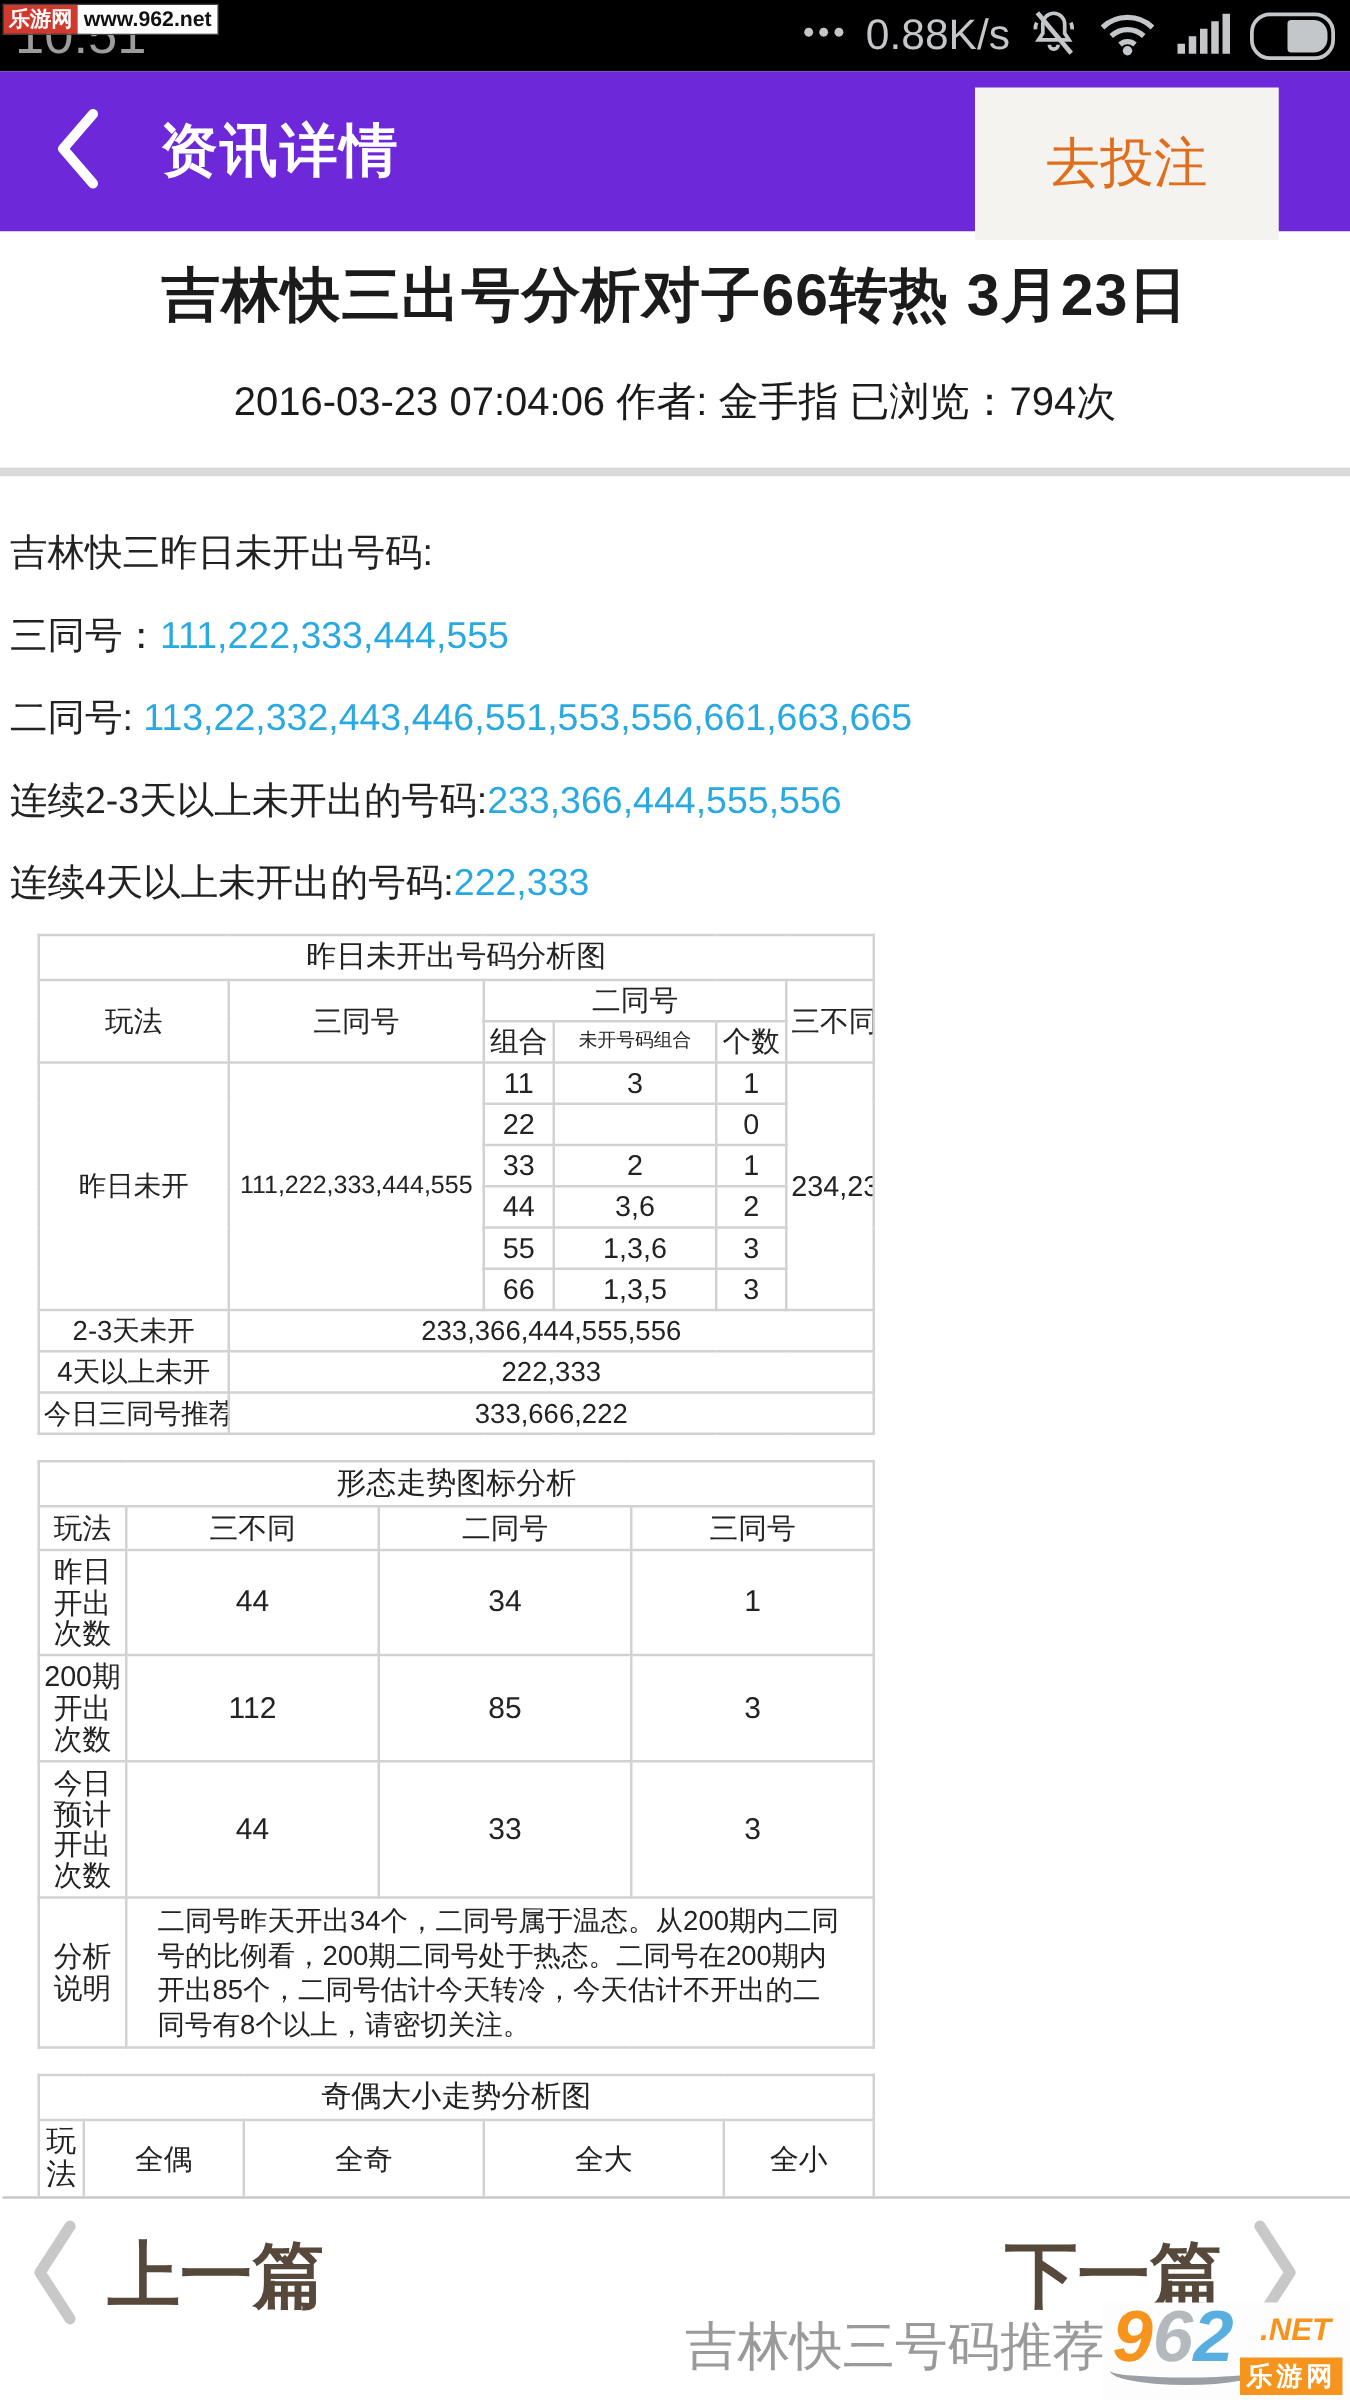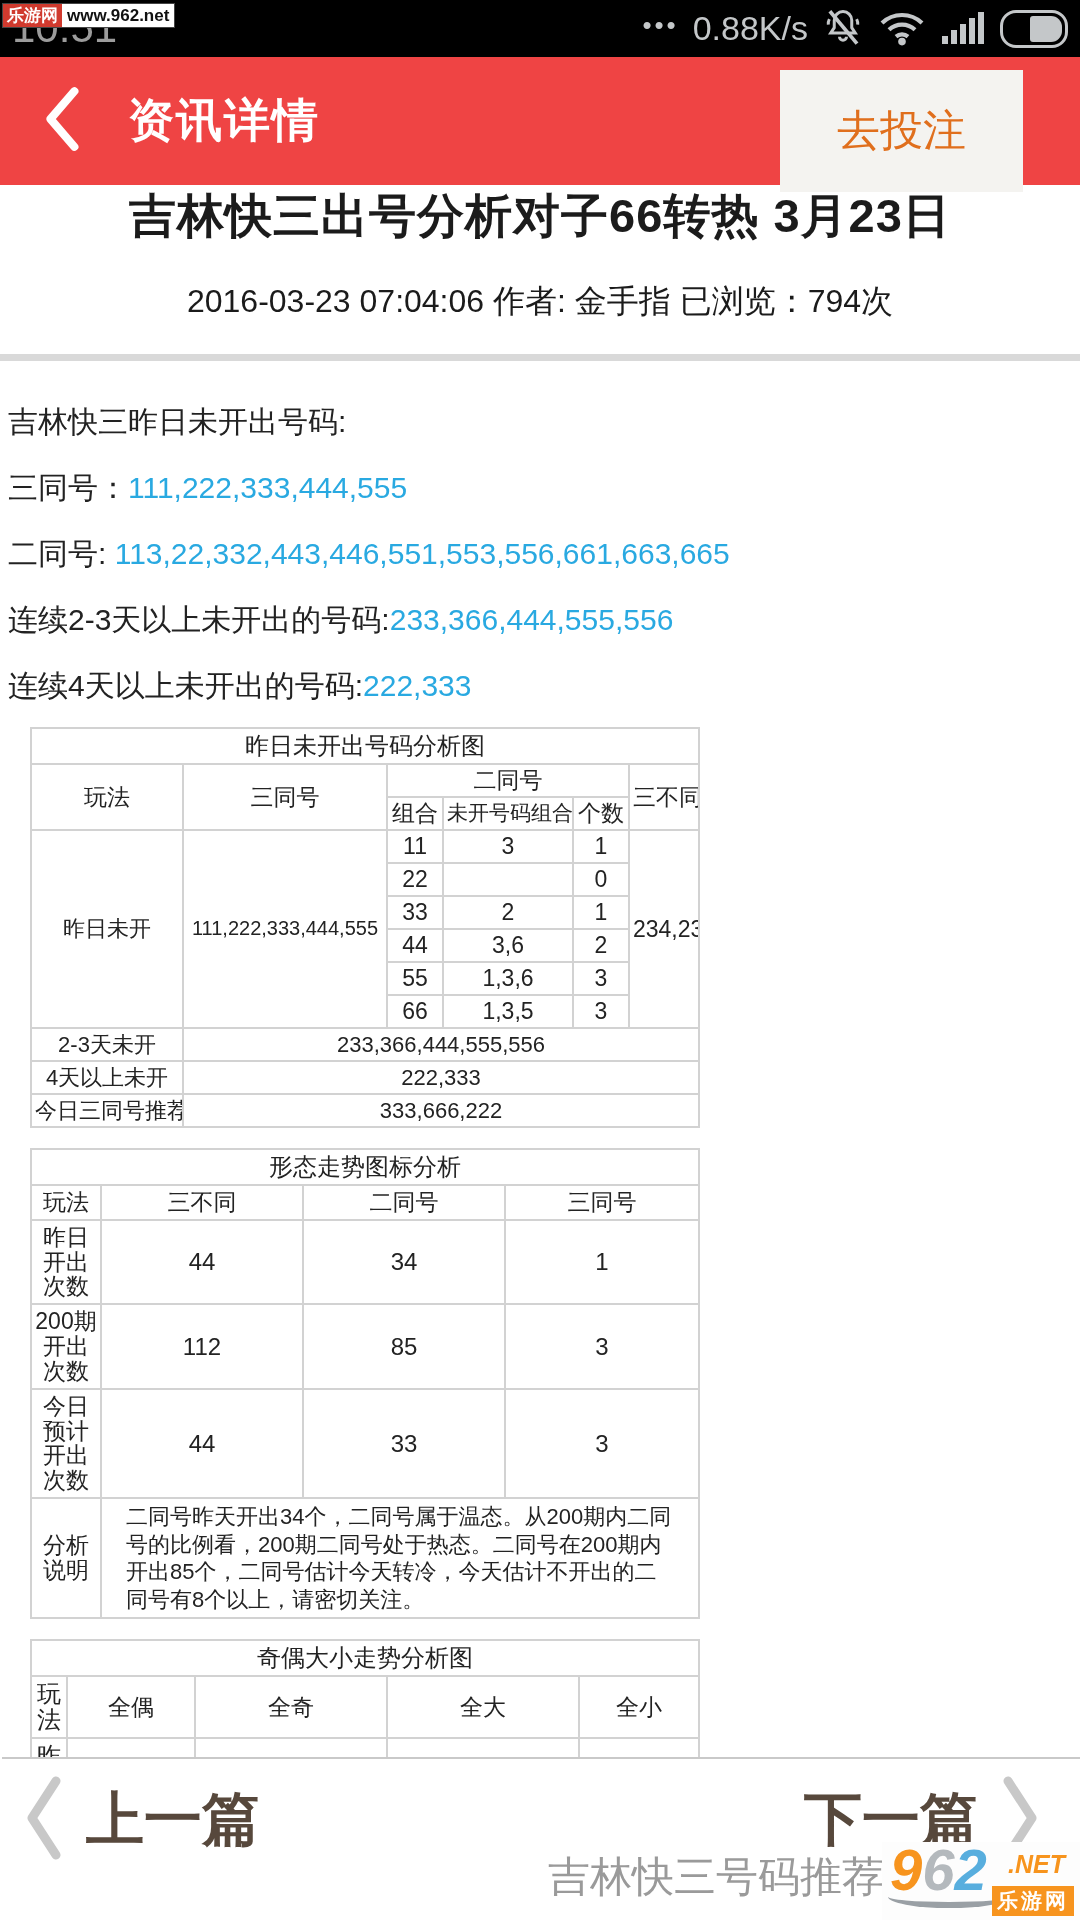--- a/index.html
+++ b/index.html
@@ -14,46 +14,46 @@
   .wm-red{background:#d03a2e;color:#fff;padding:0 4px;font-weight:bold;}
   .wm-url{background:#fff;color:#111;padding:0 5px;font-weight:bold;}
   .sb-right{position:absolute;right:12px;top:0;height:57px;display:flex;align-items:center;gap:14px;}
   .sb-dots{color:#c4c7c9;font-size:26px;letter-spacing:3px;padding-bottom:6px;}
   .sb-speed{color:#c4c7c9;font-size:34px;}
   .battery{position:relative;width:62px;height:32px;border:3px solid #c4c7c9;border-radius:16px;}
   .battery::after{content:"";position:absolute;right:3px;top:3px;bottom:3px;width:52%;
                   background:#c4c7c9;border-radius:3px 11px 11px 3px;}
 
   
-  .appbar{position:relative;height:128px;background:#ef4444;display:flex;align-items:center;}
+  .appbar{position:relative;height:128px;background:#6d28d9;display:flex;align-items:center;}
   .back-btn{margin-left:38px;width:56px;height:76px;display:flex;align-items:center;cursor:pointer;}
   .appbar-title{color:#fff;font-size:46px;font-weight:bold;margin-left:34px;letter-spacing:2px;}
   .bet-btn{position:absolute;right:57px;top:13px;width:243px;height:122px;background:#f4f3f0;
            border:none;color:#e06f1d;font-size:43px;font-family:inherit;cursor:pointer;}
 
   
-  .article-head{text-align:center;}
+  .article-head{padding-top:20px;text-align:center;}
   .a-title{font-size:47px;font-weight:bold;color:#1b1b1b;letter-spacing:1px;}
   .a-meta{font-size:32px;color:#1b1b1b;margin-top:32px;}
   .divider{height:7px;background:#d9d9d9;margin-top:30px;}
 
   
   .content{padding:0 8px;}
   .content p{margin:25px 0 0 0;font-size:30px;color:#222;}
   .content p.intro{margin-top:41px;}
   .blue{color:#29a9e1;}
 
   
   .t{border-collapse:collapse;table-layout:fixed;width:668px;margin:20px 0 0 22px;}
   .t td{border:2px solid #d2d2d2;text-align:center;color:#232323;font-size:23px;
         line-height:1.08;padding:2px 3px;overflow:hidden;vertical-align:middle;}
   .t .ttl{font-size:24px;height:30px;}
   .t1 td{white-space:nowrap;height:27px;margin-left:12px;}
   .t1 .lbl{font-size:22px;}
-  .t1 .sm{font-size:21px;}
+  .t1 .sm{font-size:15px;}
   .t1 .wide{font-size:20px;}
   .t2 .lbl{font-size:23px;padding:4px 1px;}
   .t2 .val{font-size:24px;}
   .analysis{text-align:left !important;font-size:22px !important;line-height:1.25 !important;
             padding:4px 24px !important;}
   .t3 .lbl{font-size:24px;padding:4px 1px;}
   .t3 .val{font-size:24px;}
 
   
   .footer{position:absolute;left:2px;right:0;bottom:0;height:161px;background:#fff;

